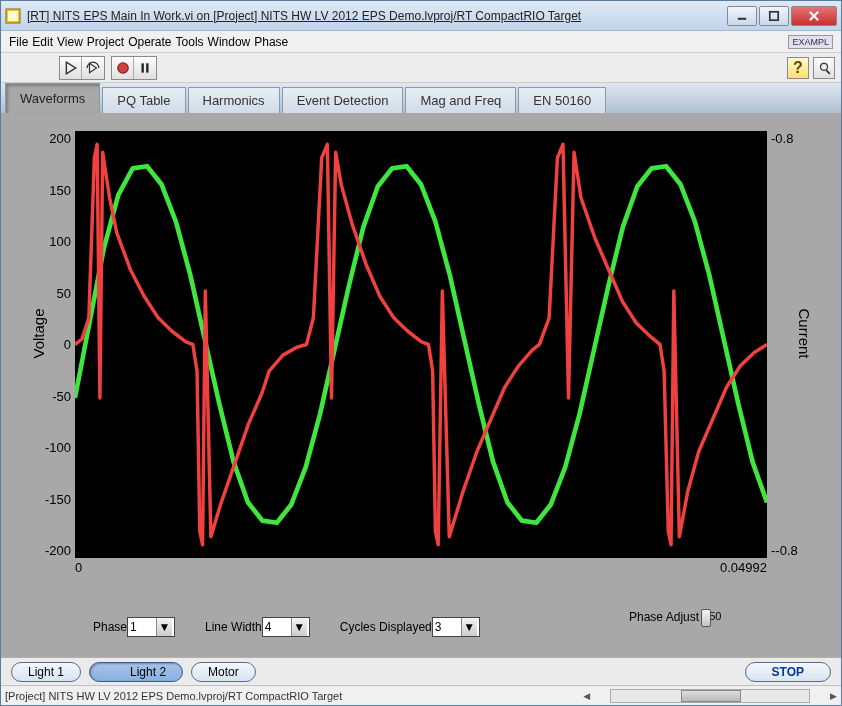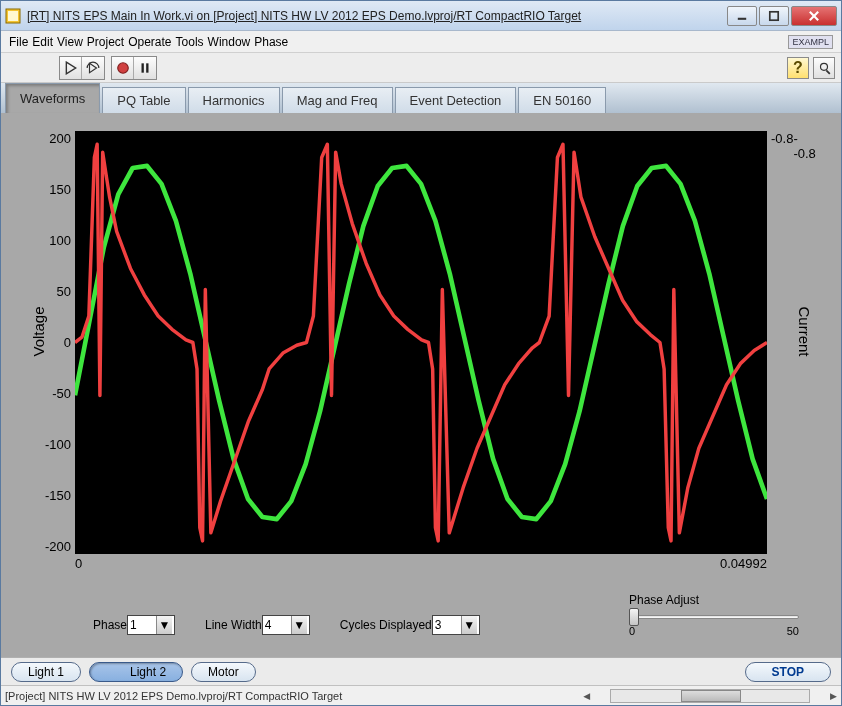--- a/index.html
+++ b/index.html
@@ -25,29 +25,29 @@
   .tb-right { margin-left: auto; display: flex; gap: 4px; }
   .help-btn { width: 22px; height: 22px; border: 1px solid #8a8a8a; background: linear-gradient(#fff8d0,#ffe070); display: flex; align-items: center; justify-content: center; font-weight: bold; color: #5a4a00; }
   .tabrow { height: 30px; background: linear-gradient(#e0e8f0,#b0c0d0); display: flex; align-items: flex-end; padding: 0 4px; }
   .tab { padding: 5px 14px; font-size: 13px; color: #333; border: 1px solid #8a9aac; border-bottom: none; background: linear-gradient(#e8eef4,#d0dce8); margin-right: 2px; margin-top: 4px; cursor: pointer; }
   .tab.active { background: #a8a8a8; color: #222; border-bottom: none; padding-top: 7px; padding-bottom: 7px; margin-top: 0; box-shadow: inset 2px 2px 3px rgba(0,0,0,0.25); }
   .content { flex: 1; background: #a8a8a8; padding: 18px 22px 12px 22px; display: flex; flex-direction: column; position: relative; }
   .chart-area { flex: 1; display: flex; position: relative; }
   .y-left-ticks { width: 52px; display: flex; flex-direction: column; justify-content: space-between; align-items: flex-end; font-size: 13px; color: #000; padding-right: 4px; }
   .y-left-label { position: absolute; left: -10px; top: 50%; transform: rotate(-90deg) translateX(40%); font-size: 15px; color: #000; }
   .y-right-label { position: absolute; right: -10px; top: 50%; transform: rotate(90deg) translateX(-40%); font-size: 15px; color: #000; }
-  .y-right-ticks { width: 52px; display: flex; flex-direction: row; justify-content: space-between; align-items: flex-start; font-size: 13px; color: #000; padding-left: 4px; }
+  .y-right-ticks { width: 52px; display: flex; flex-direction: column; justify-content: space-between; align-items: flex-start; font-size: 13px; color: #000; padding-left: 4px; }
   .plot { flex: 1; background: #000; position: relative; }
   .plot svg { width: 100%; height: 100%; display: block; }
   .x-ticks { display: flex; justify-content: space-between; font-size: 13px; color: #000; margin-top: 2px; padding: 0 52px; }
   .controls-row { display: flex; align-items: center; gap: 30px; margin-top: 22px; padding: 0 20px 8px 70px; font-size: 12px; }
   .ctrl { display: flex; align-items: center; gap: 0; margin-top: 20px; }
   .ctrl select, .fake-select { width: 48px; height: 20px; font-size: 12px; border: 1px solid #444; background: #fff; padding: 0 2px; display:flex; align-items:center; justify-content:space-between;}
   .fake-select .arrow-btn { width: 16px; height: 18px; background: linear-gradient(#f4f4f4,#ccc); border-left: 1px solid #888; display:flex;align-items:center;justify-content:center; }
-  .slider-block { display: flex; flex-direction: column; gap: 2px; margin-left: auto; width: 170px; }
+  .slider-block { display: flex; flex-direction: row; gap: 2px; margin-left: auto; width: 170px; }
   .slider-track { height: 14px; position: relative; background: transparent; border: none; }
   .slider-rail { position: absolute; top: 6px; left: 0; right: 0; height: 4px; background: linear-gradient(#ddd,#fff); border: 1px solid #888; border-radius: 2px; }
   .slider-thumb { position: absolute; top: -1px; left: 0; width: 10px; height: 18px; background: linear-gradient(#f4f4f4,#c4c4c4); border: 1px solid #555; border-radius: 2px; }
   .slider-scale { display: flex; justify-content: space-between; font-size: 11px; color: #000; }
   .bottombar { height: 28px; background: #ebebeb; display: flex; align-items: center; padding: 0 10px; gap: 8px; border-top: 1px solid #b0b0b0; }
   .btn { padding: 2px 16px; font-size: 12px; border: 1px solid #556a8a; background: linear-gradient(#f4f8fc,#d8e4f0); border-radius: 10px; cursor: pointer; }
   .btn.pressed { background: linear-gradient(#a8c4e8,#88b0e0); border-color: #3a5a8a; box-shadow: inset 1px 1px 2px rgba(0,0,0,0.3); padding-left: 40px; }
   .btn.stop { margin-left: auto; padding: 2px 26px; color: #003a90; font-weight: 600; }
   .statusbar { height: 20px; background: #f0f0f0; display: flex; align-items: center; font-size: 11px; padding: 0 4px; color: #333; border-top: 1px solid #c0c0c0; }
   .status-left { flex: 1; white-space: nowrap; overflow: hidden; }
@@ -139,22 +139,22 @@
             <line x1="8" y1="8" x2="11" y2="11" stroke="#333" stroke-width="1.5"></line>
           </svg>
         </div>
     </div>
   </div>
 
   <div class="tabrow">
     <div class="tab active">Waveforms</div>
     <div class="tab">PQ Table</div>
     <div class="tab">Harmonics</div>
+    <div class="tab">Event Detection</div>
     <div class="tab">Mag and Freq</div>
-    <div class="tab">Event Detection</div>
     <div class="tab">EN 50160</div>
   </div>
 
   <div class="content">
     <div class="chart-area">
       <span class="y-left-label">Voltage</span>
       <div class="y-left-ticks">
         <span>200</span>
         <span>150</span>
         <span>100</span>

